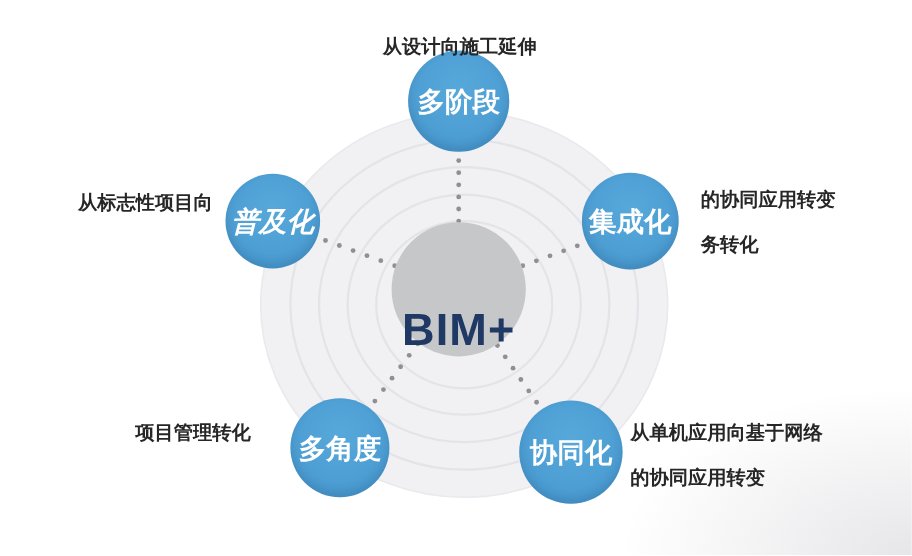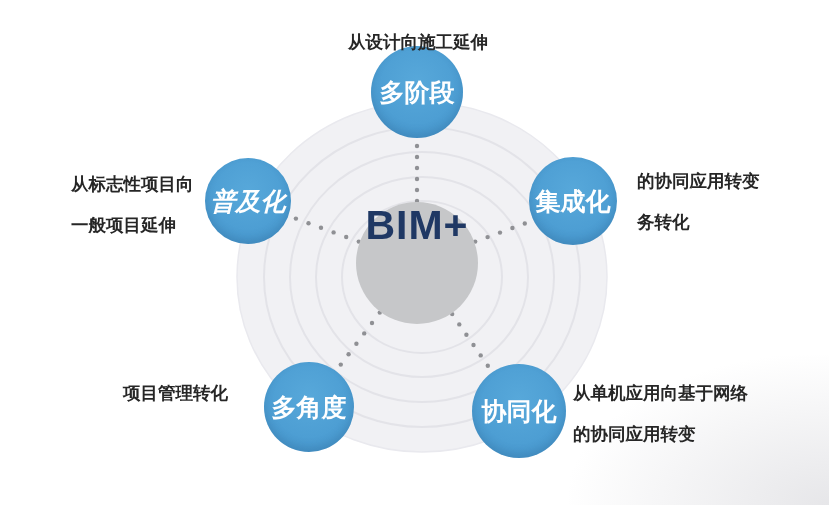--- a/index.html
+++ b/index.html
@@ -13,21 +13,21 @@
   .bg-svg{position:absolute;left:0;top:0;width:829px;height:505px;}
   .corner-wash{
     position:absolute;right:0;bottom:0;width:260px;height:150px;
     background:radial-gradient(ellipse at 100% 100%, rgba(200,200,206,0.45), rgba(200,200,206,0) 72%);
     pointer-events:none;
   }
   .center-circle{
     position:absolute;left:356px;top:202px;width:122px;height:122px;
     border-radius:50%;
     background:var(--center-gray,#c6c7c9);
-    display:flex;align-items:flex-start;justify-content:center;
+    display:flex;align-items:flex-end;justify-content:center;
     font-weight:bold;font-size:41px;letter-spacing:1px;
     color:var(--center-text,#1f3864);
   }
   .node{
     position:absolute;border-radius:50%;
     background:radial-gradient(circle at 50% 38%, var(--node-blue-light,#57a8da) 0%, var(--node-blue,#4a9bd1) 75%);
     box-shadow:inset 0 -5px 8px rgba(20,60,100,0.18);
     display:flex;align-items:center;justify-content:center;
     color:#ffffff;font-weight:bold;font-size:25px;
     white-space:nowrap;
@@ -115,21 +115,20 @@
   </div>
   <div class="node pos-br">
     <span>协同化</span>
   </div>
 
   <div class="caption cap-top">
     <span class="cap-line">从设计向施工延伸</span>
   </div>
   <div class="caption cap-left">
     <span class="cap-line">从标志性项目向</span>
-    <span class="cap-line">一般项目延伸</span>
   </div>
   <div class="caption cap-right">
     <span class="cap-line">的协同应用转变</span>
     <span class="cap-line">务转化</span>
   </div>
   <div class="caption cap-bl">
     <span class="cap-line">项目管理转化</span>
   </div>
   <div class="caption cap-br">
     <span class="cap-line">从单机应用向基于网络</span>

